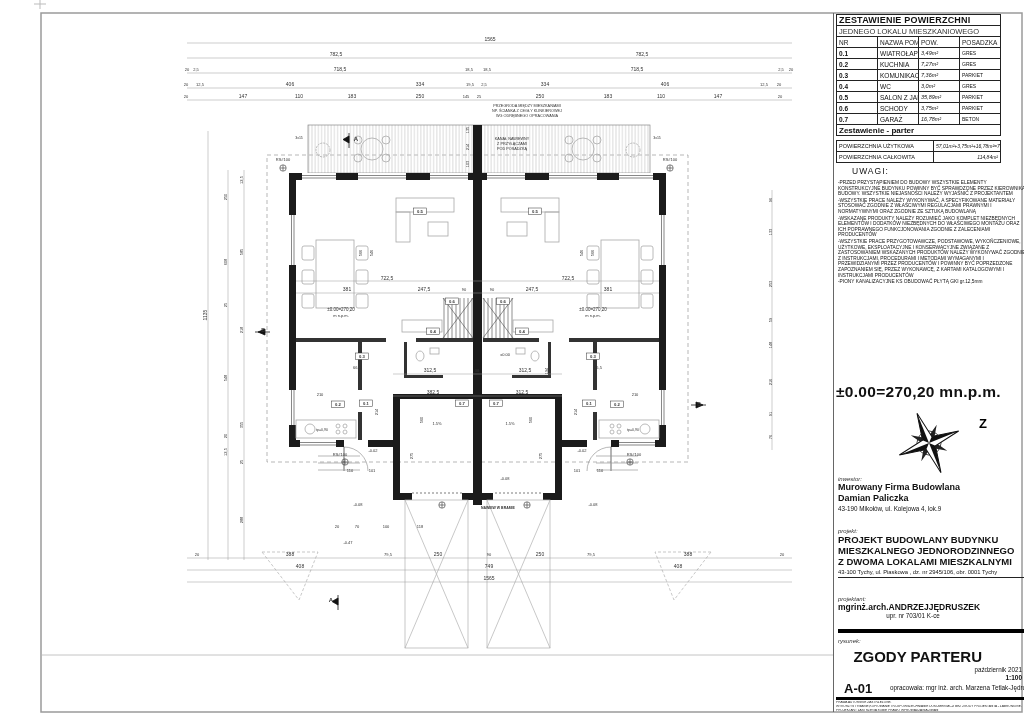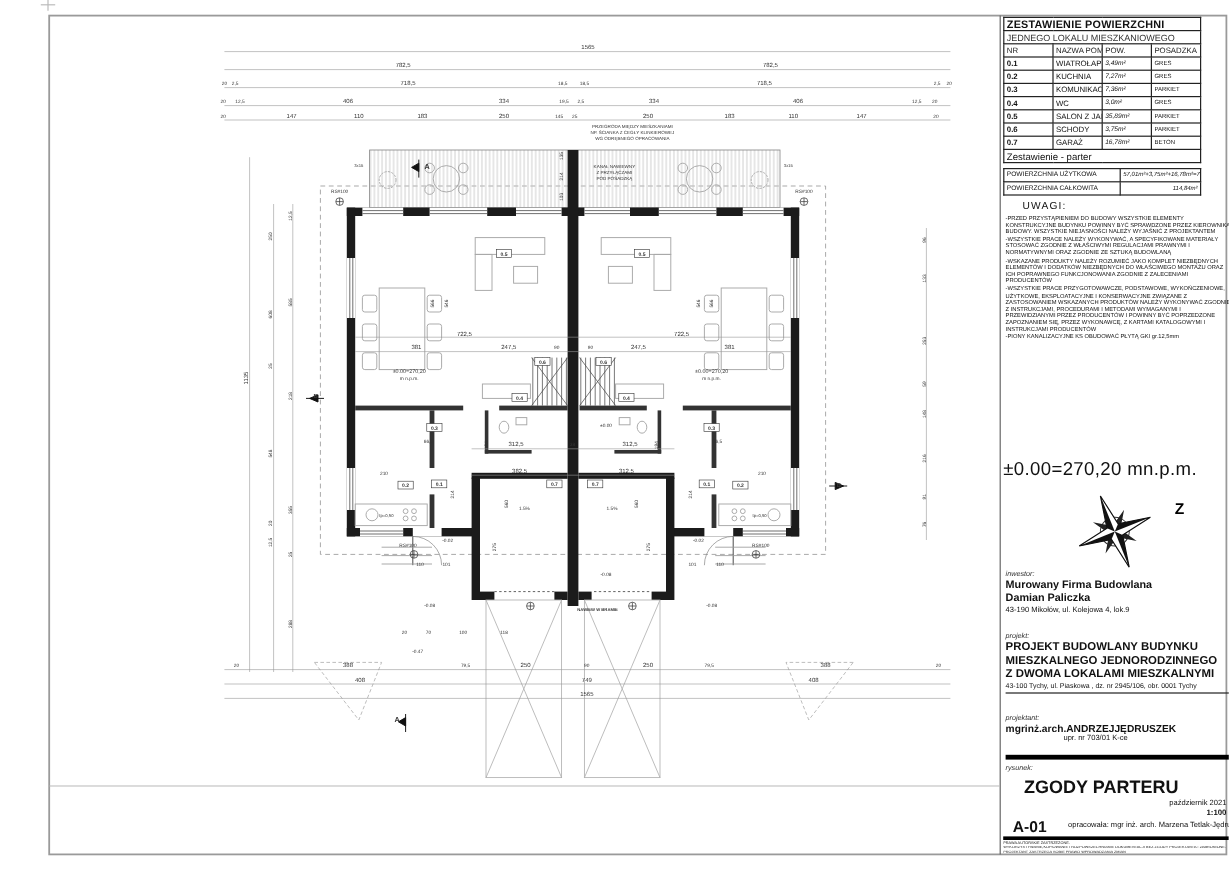--- a/index.html
+++ b/index.html
@@ -13,27 +13,27 @@
   .tb .sec{position:absolute;left:0;width:188px;}
   table.area{border-collapse:collapse;width:165px;table-layout:fixed;}
   table.area td,table.area th{border:1px solid #222;padding:0 2px;height:10px;overflow:hidden;white-space:nowrap;}
   .t-title{font-size:9px;font-weight:bold;letter-spacing:.2px;}
   .t-sub{font-size:7.5px;color:#333;font-weight:normal;text-align:left;margin-top:44px;}
   .t-head{font-size:6.5px;color:#222;font-weight:normal;text-align:left;}
   td.c-nr{font-size:6.5px;font-weight:bold;width:20px;}
   td.c-name{font-size:6.5px;width:80px;}
   td.c-pow{font-size:5.5px;font-style:italic;width:32px;}
   td.c-pos{font-size:5px;}
-  .t-section{font-size:8px;font-weight:normal;margin-top:44px;}
+  .t-section{font-size:8px;font-weight:bold;margin-top:44px;}
   td.tot-l{font-size:5.5px;width:92px;}
   td.tot-v{font-size:5px;font-style:italic;text-align:right;}
   .uwagi-h{font-size:8.5px;letter-spacing:1px;}
   .notes{font-size:4.8px;line-height:5.6px;color:#111;width:180px;}
   .notes div{margin:0 0 1px 0;}
-  .datum{font-size:15.5px;font-weight:400;letter-spacing:.3px;white-space:nowrap;}
+  .datum{font-size:15.5px;font-weight:700;letter-spacing:.3px;white-space:nowrap;}
   .lbl{font-size:6px;font-style:italic;color:#333;}
   .inv-name{font-size:9px;font-weight:bold;line-height:10.5px;}
   .addr{font-size:6.3px;margin-top:2px;white-space:nowrap;}
   .prj{font-size:9.5px;font-weight:bold;line-height:11px;white-space:nowrap;}
   .prj-addr{font-size:5.8px;margin-top:2px;white-space:nowrap;border-bottom:1px solid #222;padding-bottom:2px;}
   .desgn{font-size:8.5px;font-weight:bold;white-space:nowrap;}
   .upr{font-size:6.3px;text-align:center;width:150px;}
   .bar{height:4px;background:#000;width:162px;}
   .draw-title{font-size:15px;font-weight:bold;white-space:nowrap;text-align:right;width:230px;}
   .draw-date{font-size:6.3px;text-align:right;width:185px;}

